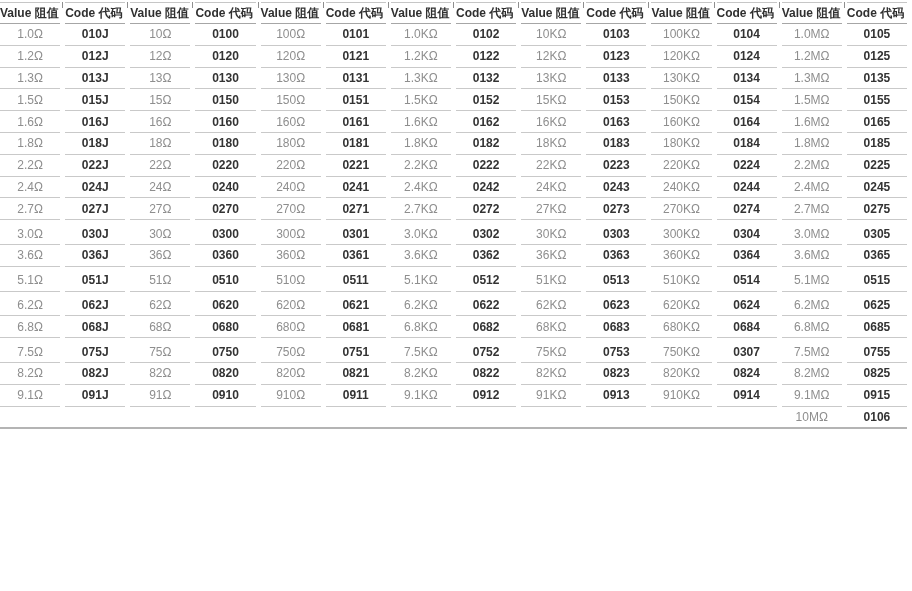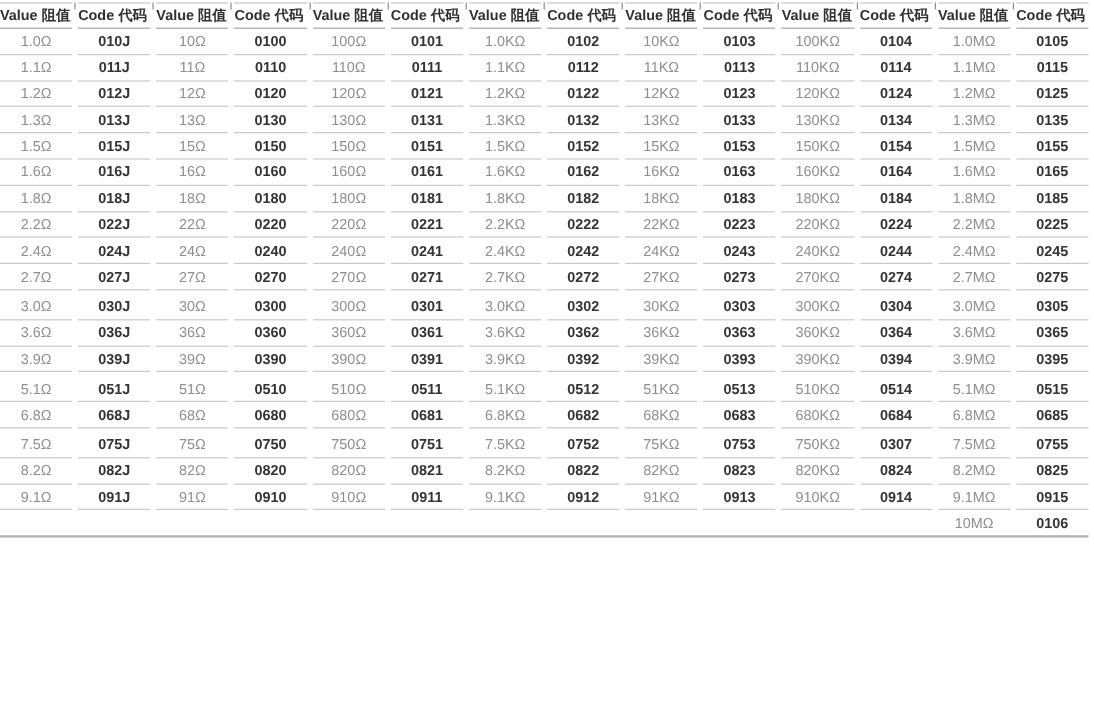--- a/index.html
+++ b/index.html
@@ -126,36 +126,20 @@
           <td class="value-cell">100Ω</td>
           <td class="code-cell">0101</td>
           <td class="value-cell">1.0KΩ</td>
           <td class="code-cell">0102</td>
           <td class="value-cell">10KΩ</td>
           <td class="code-cell">0103</td>
           <td class="value-cell">100KΩ</td>
           <td class="code-cell">0104</td>
           <td class="value-cell">1.0MΩ</td>
           <td class="code-cell">0105</td>
-        </tr>
-        <tr>
-          <td class="value-cell">1.1Ω</td>
-          <td class="code-cell">011J</td>
-          <td class="value-cell">11Ω</td>
-          <td class="code-cell">0110</td>
-          <td class="value-cell">110Ω</td>
-          <td class="code-cell">0111</td>
-          <td class="value-cell">1.1KΩ</td>
-          <td class="code-cell">0112</td>
-          <td class="value-cell">11KΩ</td>
-          <td class="code-cell">0113</td>
-          <td class="value-cell">110KΩ</td>
-          <td class="code-cell">0114</td>
-          <td class="value-cell">1.1MΩ</td>
-          <td class="code-cell">0115</td>
         </tr>
         <tr>
           <td class="value-cell">1.2Ω</td>
           <td class="code-cell">012J</td>
           <td class="value-cell">12Ω</td>
           <td class="code-cell">0120</td>
           <td class="value-cell">120Ω</td>
           <td class="code-cell">0121</td>
           <td class="value-cell">1.2KΩ</td>
           <td class="code-cell">0122</td>
@@ -303,52 +287,52 @@
           <td class="code-cell">0361</td>
           <td class="value-cell">3.6KΩ</td>
           <td class="code-cell">0362</td>
           <td class="value-cell">36KΩ</td>
           <td class="code-cell">0363</td>
           <td class="value-cell">360KΩ</td>
           <td class="code-cell">0364</td>
           <td class="value-cell">3.6MΩ</td>
           <td class="code-cell">0365</td>
         </tr>
-        <tr>
-          <td class="value-cell">3.9Ω</td>
-          <td class="code-cell">039J</td>
-          <td class="value-cell">39Ω</td>
-          <td class="code-cell">0390</td>
-          <td class="value-cell">390Ω</td>
-          <td class="code-cell">0391</td>
-          <td class="value-cell">3.9KΩ</td>
-          <td class="code-cell">0392</td>
-          <td class="value-cell">39KΩ</td>
-          <td class="code-cell">0393</td>
-          <td class="value-cell">390KΩ</td>
-          <td class="code-cell">0394</td>
-          <td class="value-cell">3.9MΩ</td>
-          <td class="code-cell">0395</td>
-        </tr>
         <tr class="group-gap">
           <td class="value-cell">5.1Ω</td>
           <td class="code-cell">051J</td>
           <td class="value-cell">51Ω</td>
           <td class="code-cell">0510</td>
           <td class="value-cell">510Ω</td>
           <td class="code-cell">0511</td>
           <td class="value-cell">5.1KΩ</td>
           <td class="code-cell">0512</td>
           <td class="value-cell">51KΩ</td>
           <td class="code-cell">0513</td>
           <td class="value-cell">510KΩ</td>
           <td class="code-cell">0514</td>
           <td class="value-cell">5.1MΩ</td>
           <td class="code-cell">0515</td>
         </tr>
+        <tr class="group-gap">
+          <td class="value-cell">6.2Ω</td>
+          <td class="code-cell">062J</td>
+          <td class="value-cell">62Ω</td>
+          <td class="code-cell">0620</td>
+          <td class="value-cell">620Ω</td>
+          <td class="code-cell">0621</td>
+          <td class="value-cell">6.2KΩ</td>
+          <td class="code-cell">0622</td>
+          <td class="value-cell">62KΩ</td>
+          <td class="code-cell">0623</td>
+          <td class="value-cell">620KΩ</td>
+          <td class="code-cell">0624</td>
+          <td class="value-cell">6.2MΩ</td>
+          <td class="code-cell">0625</td>
+        </tr>
         <tr>
           <td class="value-cell">6.8Ω</td>
           <td class="code-cell">068J</td>
           <td class="value-cell">68Ω</td>
           <td class="code-cell">0680</td>
           <td class="value-cell">680Ω</td>
           <td class="code-cell">0681</td>
           <td class="value-cell">6.8KΩ</td>
           <td class="code-cell">0682</td>
           <td class="value-cell">68KΩ</td>

